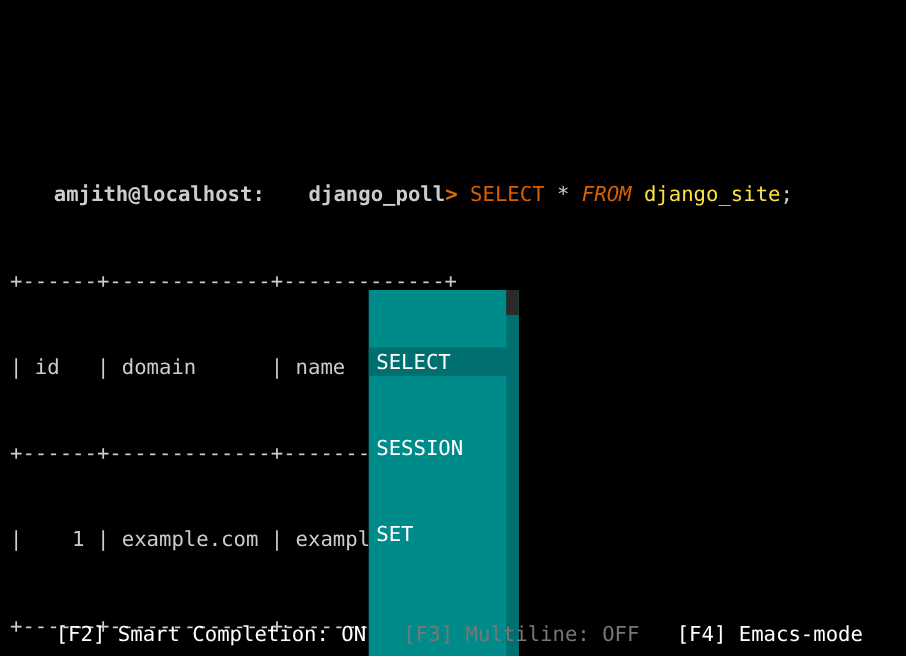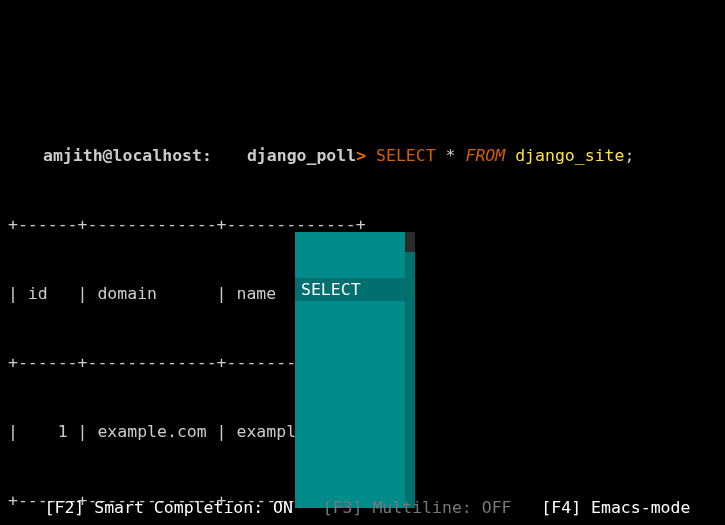--- a/index.html
+++ b/index.html
@@ -84,20 +84,22 @@
   <div class="plain">|    1 | example.com | example.com |</div>
   <div class="plain">+------+-------------+-------------+</div>
   
   
   
   
 </div>
 
 <div class="autocomplete">
   <div class="ac-item selected">SELECT</div>
+  <div class="ac-item">SESSION</div>
+  <div class="ac-item">SET</div>
   
   
   
   
   
   
   
   <div class="ac-scrollbar">
     <div class="ac-thumb"></div>
   </div>

